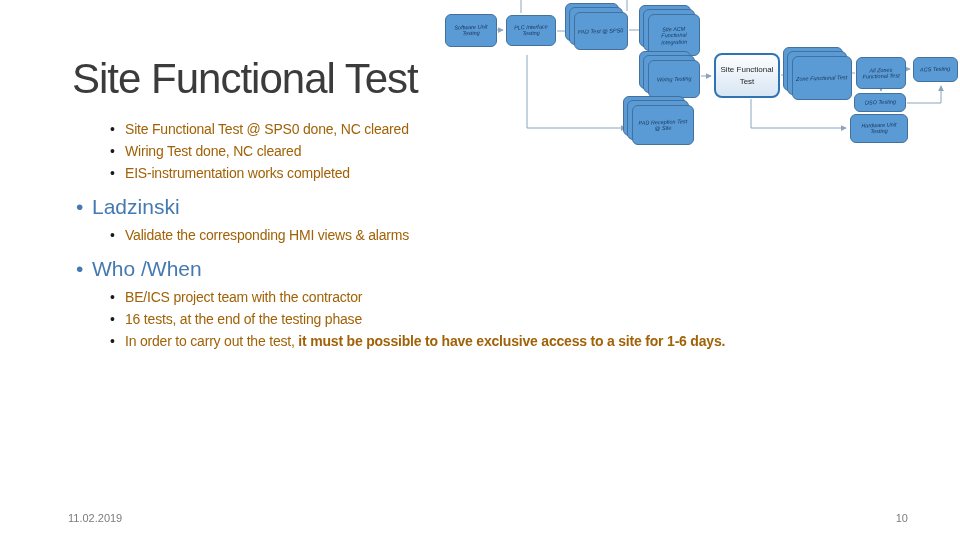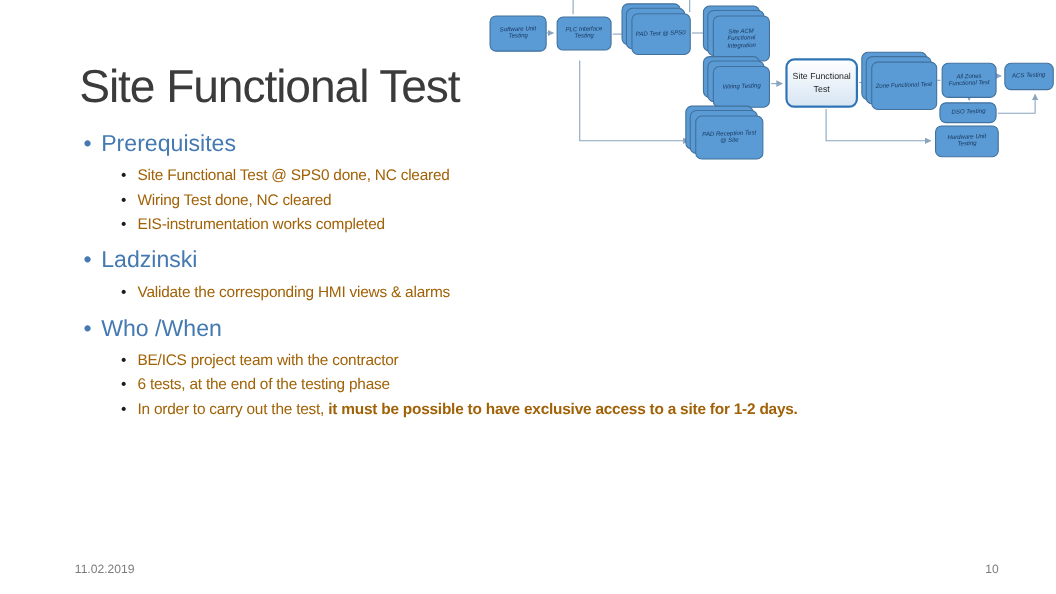--- a/index.html
+++ b/index.html
@@ -151,35 +151,34 @@
           <div class="node-box" style="background: rgb(91, 155, 213); border: 1px solid rgb(65, 113, 156);">
             <span class="node-label" style="color: rgb(23, 55, 94);">PAD Reception Test @ Site</span>
           </div>
         </div>
       </div>
   </div>
 
   <div class="content">
     <h1 class="title">Site Functional Test</h1>
     <div id="sections">
-        <div class="sec-heading">Prerequisites</div>
         <div class="bullets">
           <div class="li"><span>Site Functional Test @ SPS0 done, NC cleared</span></div>
           <div class="li"><span>Wiring Test done, NC cleared</span></div>
           <div class="li"><span>EIS-instrumentation works completed</span></div>
         </div>
         <div class="sec-heading">Ladzinski</div>
         <div class="bullets">
           <div class="li"><span>Validate the corresponding HMI views &amp; alarms</span></div>
         </div>
         <div class="sec-heading">Who /When</div>
         <div class="bullets">
           <div class="li"><span>BE/ICS project team with the contractor</span></div>
-          <div class="li"><span>6 tests, at the end of the testing phase</span></div>
-          <div class="li"><span>In order to carry out the test, </span><span class="b">it must be possible to have exclusive access to a site for 1-2 days.</span></div>
+          <div class="li"><span>16 tests, at the end of the testing phase</span></div>
+          <div class="li"><span>In order to carry out the test, </span><span class="b">it must be possible to have exclusive access to a site for 1-6 days.</span></div>
         </div>
       </div>
   </div>
 
   <div class="footer">
     <span class="date">11.02.2019</span>
     <span class="page">10</span>
   </div>
 
 </div>

